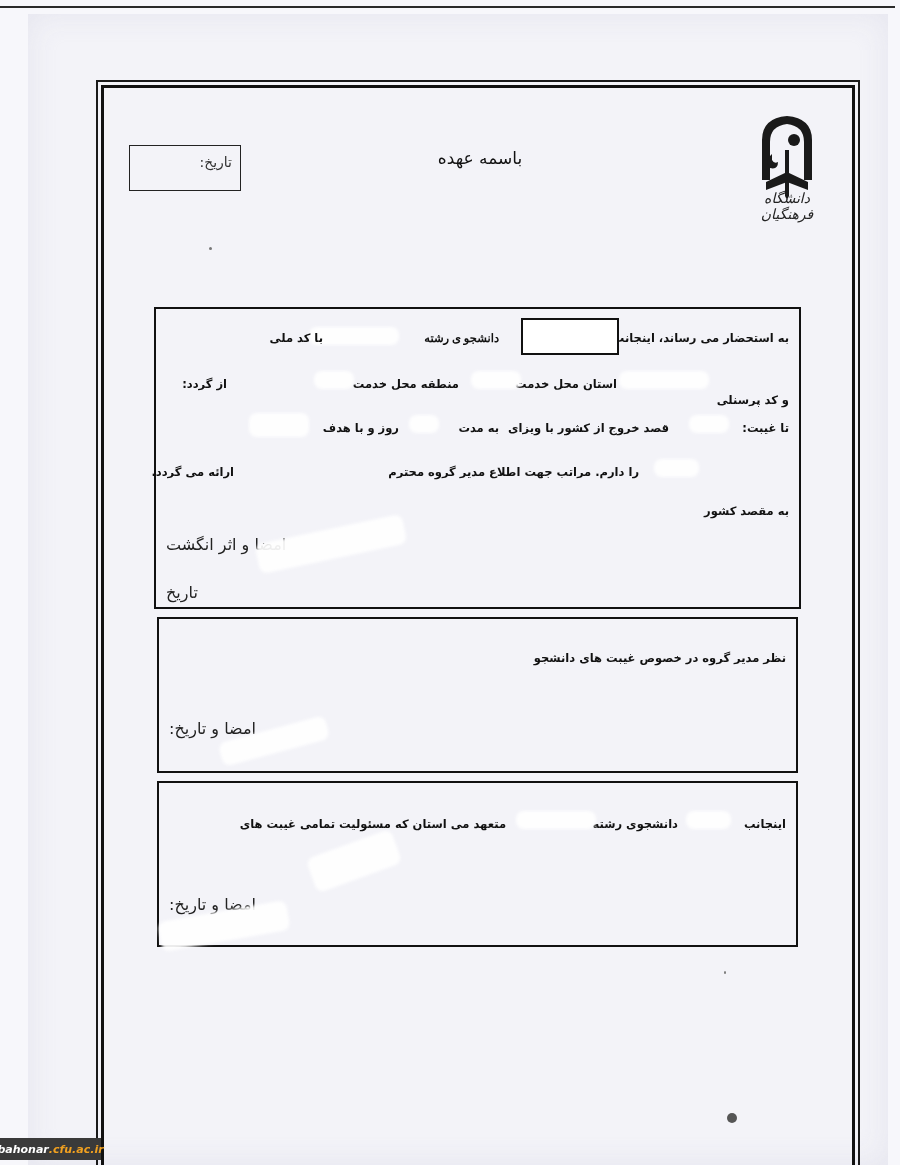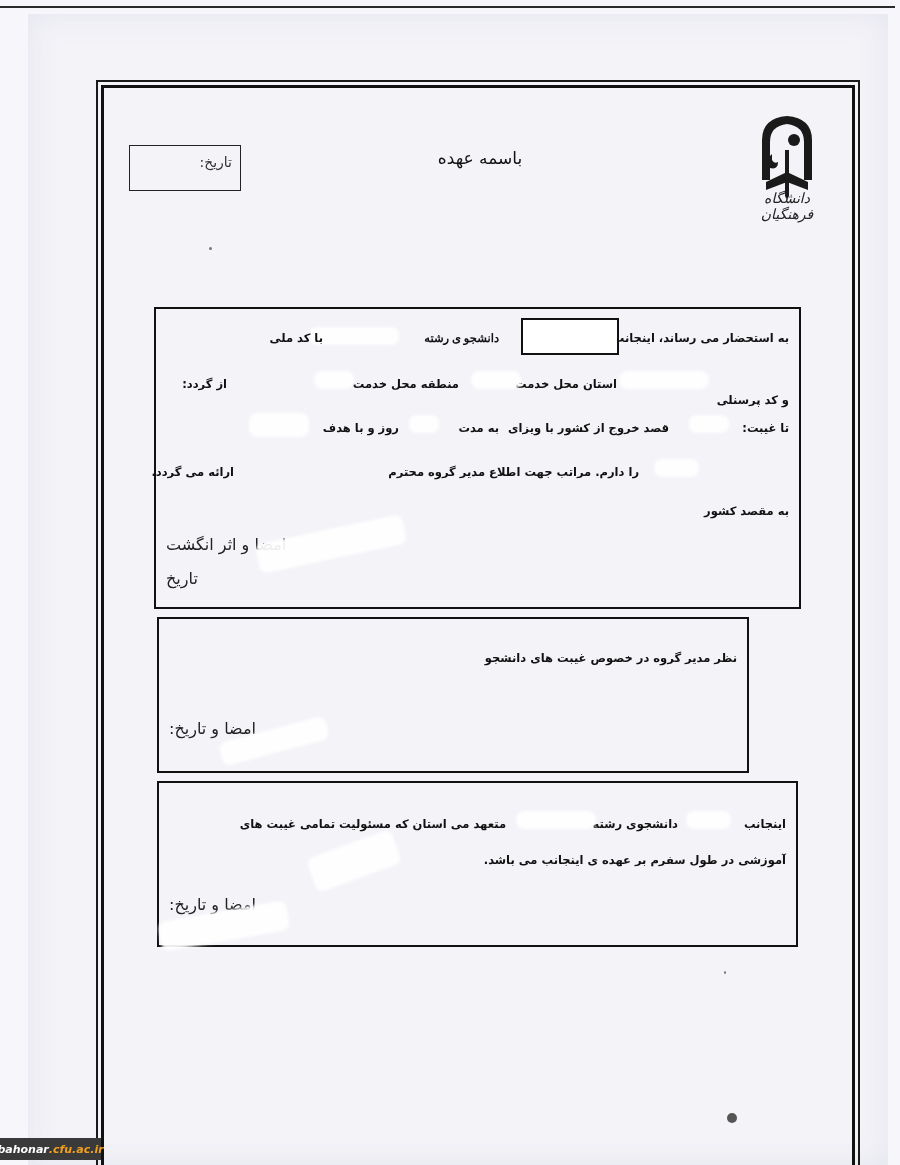--- a/index.html
+++ b/index.html
@@ -56,21 +56,21 @@
       text-align: center; font-size: 15px; font-weight: bold; color: #111;
       direction: rtl;
     }
     .speck { position: absolute; background: #777; border-radius: 50%; }
 
     .section {
       position: absolute; border: 2.5px solid #111;
       background: transparent;
     }
     .s1 { left: 154px; top: 307px; width: 647px; height: 302px; }
-    .s2 { left: 157px; top: 617px; width: 592px; height: 156px; }
+    .s2 { left: 157px; top: 617px; width: 641px; height: 156px; }
     .s3 { left: 157px; top: 781px; width: 641px; height: 166px; }
 
     .txt {
       position: absolute; direction: rtl; white-space: nowrap;
       font-size: 11.5px; font-weight: bold; color: #111;
     }
     .txt.light { font-weight: normal; font-size: 16px; color: #222; }
 
     .name-box {
       position: absolute; left: 365px; top: 9px; width: 98px; height: 37px;
@@ -135,37 +135,36 @@
     <div class="redact" style="right:360px;top:106px;width:30px;height:18px;"></div>
     <div class="txt" style="right:400px;top:112px;">روز  و با هدف</div>
     <div class="redact" style="right:490px;top:104px;width:60px;height:24px;"></div>
 
     <div class="txt" style="right:10px;top:156px;margin-top:39px;">به مقصد کشور</div>
     <div class="redact" style="right:100px;top:150px;width:45px;height:18px;"></div>
     <div class="txt" style="right:160px;top:156px;">را دارم. مراتب جهت اطلاع مدیر گروه محترم</div>
     <div class="txt" style="right:565px;top:156px;">ارائه می گردد.</div>
 
     <div class="txt light" style="left:10px;top:226px;">امضا و اثر انگشت</div>
-    <div class="txt light" style="left:10px;top:260px;">تاریخ</div>
+    <div class="txt light" style="left:10px;top:274px;">تاریخ</div>
     <div class="redact" style="left:100px;top:220px;width:150px;height:30px;transform:rotate(-12deg);"></div>
   </div>
 
   <div class="section s2">
     <div class="txt" style="right:10px;top:32px;">نظر مدیر گروه در خصوص غیبت های دانشجو</div>
     <div class="txt light" style="left:10px;top:100px;">امضا و تاریخ:</div>
     <div class="redact" style="left:60px;top:110px;width:110px;height:24px;transform:rotate(-15deg);"></div>
   </div>
 
   <div class="section s3">
     <div class="txt" style="right:10px;top:34px;">اینجانب</div>
     <div class="redact" style="right:65px;top:28px;width:45px;height:18px;"></div>
     <div class="txt" style="right:118px;top:34px;">دانشجوی رشته</div>
     <div class="redact" style="right:200px;top:28px;width:80px;height:18px;"></div>
     <div class="txt" style="right:290px;top:34px;">متعهد می استان که  مسئولیت تمامی غیبت های</div>
-    <div class="txt" style="right:10px;top:70px;">آموزشی در طول سفرم بر عهده ی اینجانب می باشد.</div>
     <div class="txt light" style="left:10px;top:112px;">امضا و تاریخ:</div>
     <div class="redact" style="left:0px;top:128px;width:130px;height:30px;transform:rotate(-10deg);"></div>
     <div class="redact" style="left:150px;top:60px;width:90px;height:36px;transform:rotate(-20deg);"></div>
   </div>
 
   <div class="speck" style="left:724px;top:971px;width:2px;height:3px;"></div>
   <div class="speck" style="left:727px;top:1113px;width:10px;height:10px;background:#555;"></div>
 
   <div class="watermark">
     <span class="wm-a">bahonar</span>

